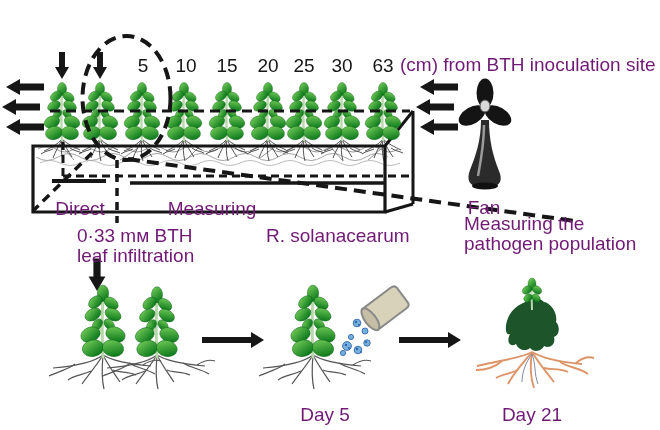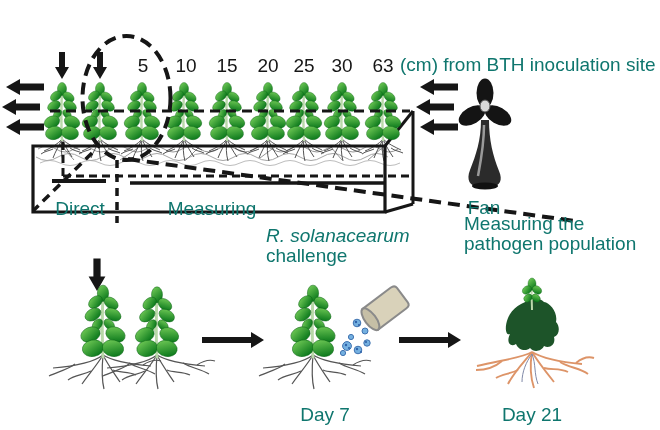--- a/index.html
+++ b/index.html
@@ -1,21 +1,21 @@
 <!DOCTYPE html>
 <html style="--ink: #161616; --leaf-light: #72cc55; --leaf-dark: #0d7a1d; --stem-green: #b9d8a9; --root-gray: #4a4a4a; --root-orange: #dd9468; --wilted-green: #1d5429; --bucket-beige: #d9d2ba; --bacteria-blue: #74b0e0;"><head>
 <meta charset="utf-8">
 <style>
   html,body{margin:0;padding:0;background:#fff;}
   body{font-family:"Liberation Sans","DejaVu Sans",sans-serif;color:#161616;}
   #stage{position:relative;width:660px;height:430px;background:#fff;overflow:hidden;}
   #art{position:absolute;left:0;top:0;}
-  .lbl{position:absolute;font-size:19px;line-height:19.5px;color:#0f766e;white-space:nowrap;}
+  .lbl{position:absolute;font-size:19px;line-height:19.5px;color:#701a75;white-space:nowrap;}
   .ctr{text-align:center;margin-top:11px;}
-  .it{font-style:italic;}
+  .it{}
   .num{position:absolute;top:55px;width:44px;text-align:center;font-size:19px;color:#161616;}
 </style>
 </head>
 <body>
 
 <div id="stage">
 
   <svg id="art" width="660" height="430" viewBox="0 0 660 430">
     <defs>
       <linearGradient id="lg" x1="0" y1="0" x2="0.6" y2="1">
@@ -226,24 +226,27 @@
   <div class="num" style="left:282px">25</div>
   <div class="num" style="left:320px">30</div>
   <div class="num" style="left:361px">63</div>
   <div class="lbl" style="left:400px;top:55px">(cm) from BTH inoculation site</div>
 
   <div class="lbl ctr" style="left:454px;top:187px;width:60px">Fan</div>
 
   <div class="lbl ctr" style="left:45px;top:188px;width:70px">Direct</div>
   <div class="lbl ctr" style="left:167px;top:188px;width:90px">Measuring</div>
 
+  <div class="lbl" style="left:77px;top:226px">
+    <div>0·33 mᴍ BTH</div>
+    <div>leaf infiltration</div>
+  </div>
   <div class="lbl" style="left:266px;top:226px">
     <div class="it">R. solanacearum</div>
-    <div>challenge</div>
   </div>
   <div class="lbl" style="left:464px;top:214px">
     <div>Measuring the</div>
     <div>pathogen population</div>
   </div>
 
-  <div class="lbl ctr" style="left:285px;top:394px;width:80px">Day 7</div>
+  <div class="lbl ctr" style="left:285px;top:394px;width:80px">Day 5</div>
   <div class="lbl ctr" style="left:492px;top:394px;width:80px">Day 21</div>
 </div>
 
 </body></html>

